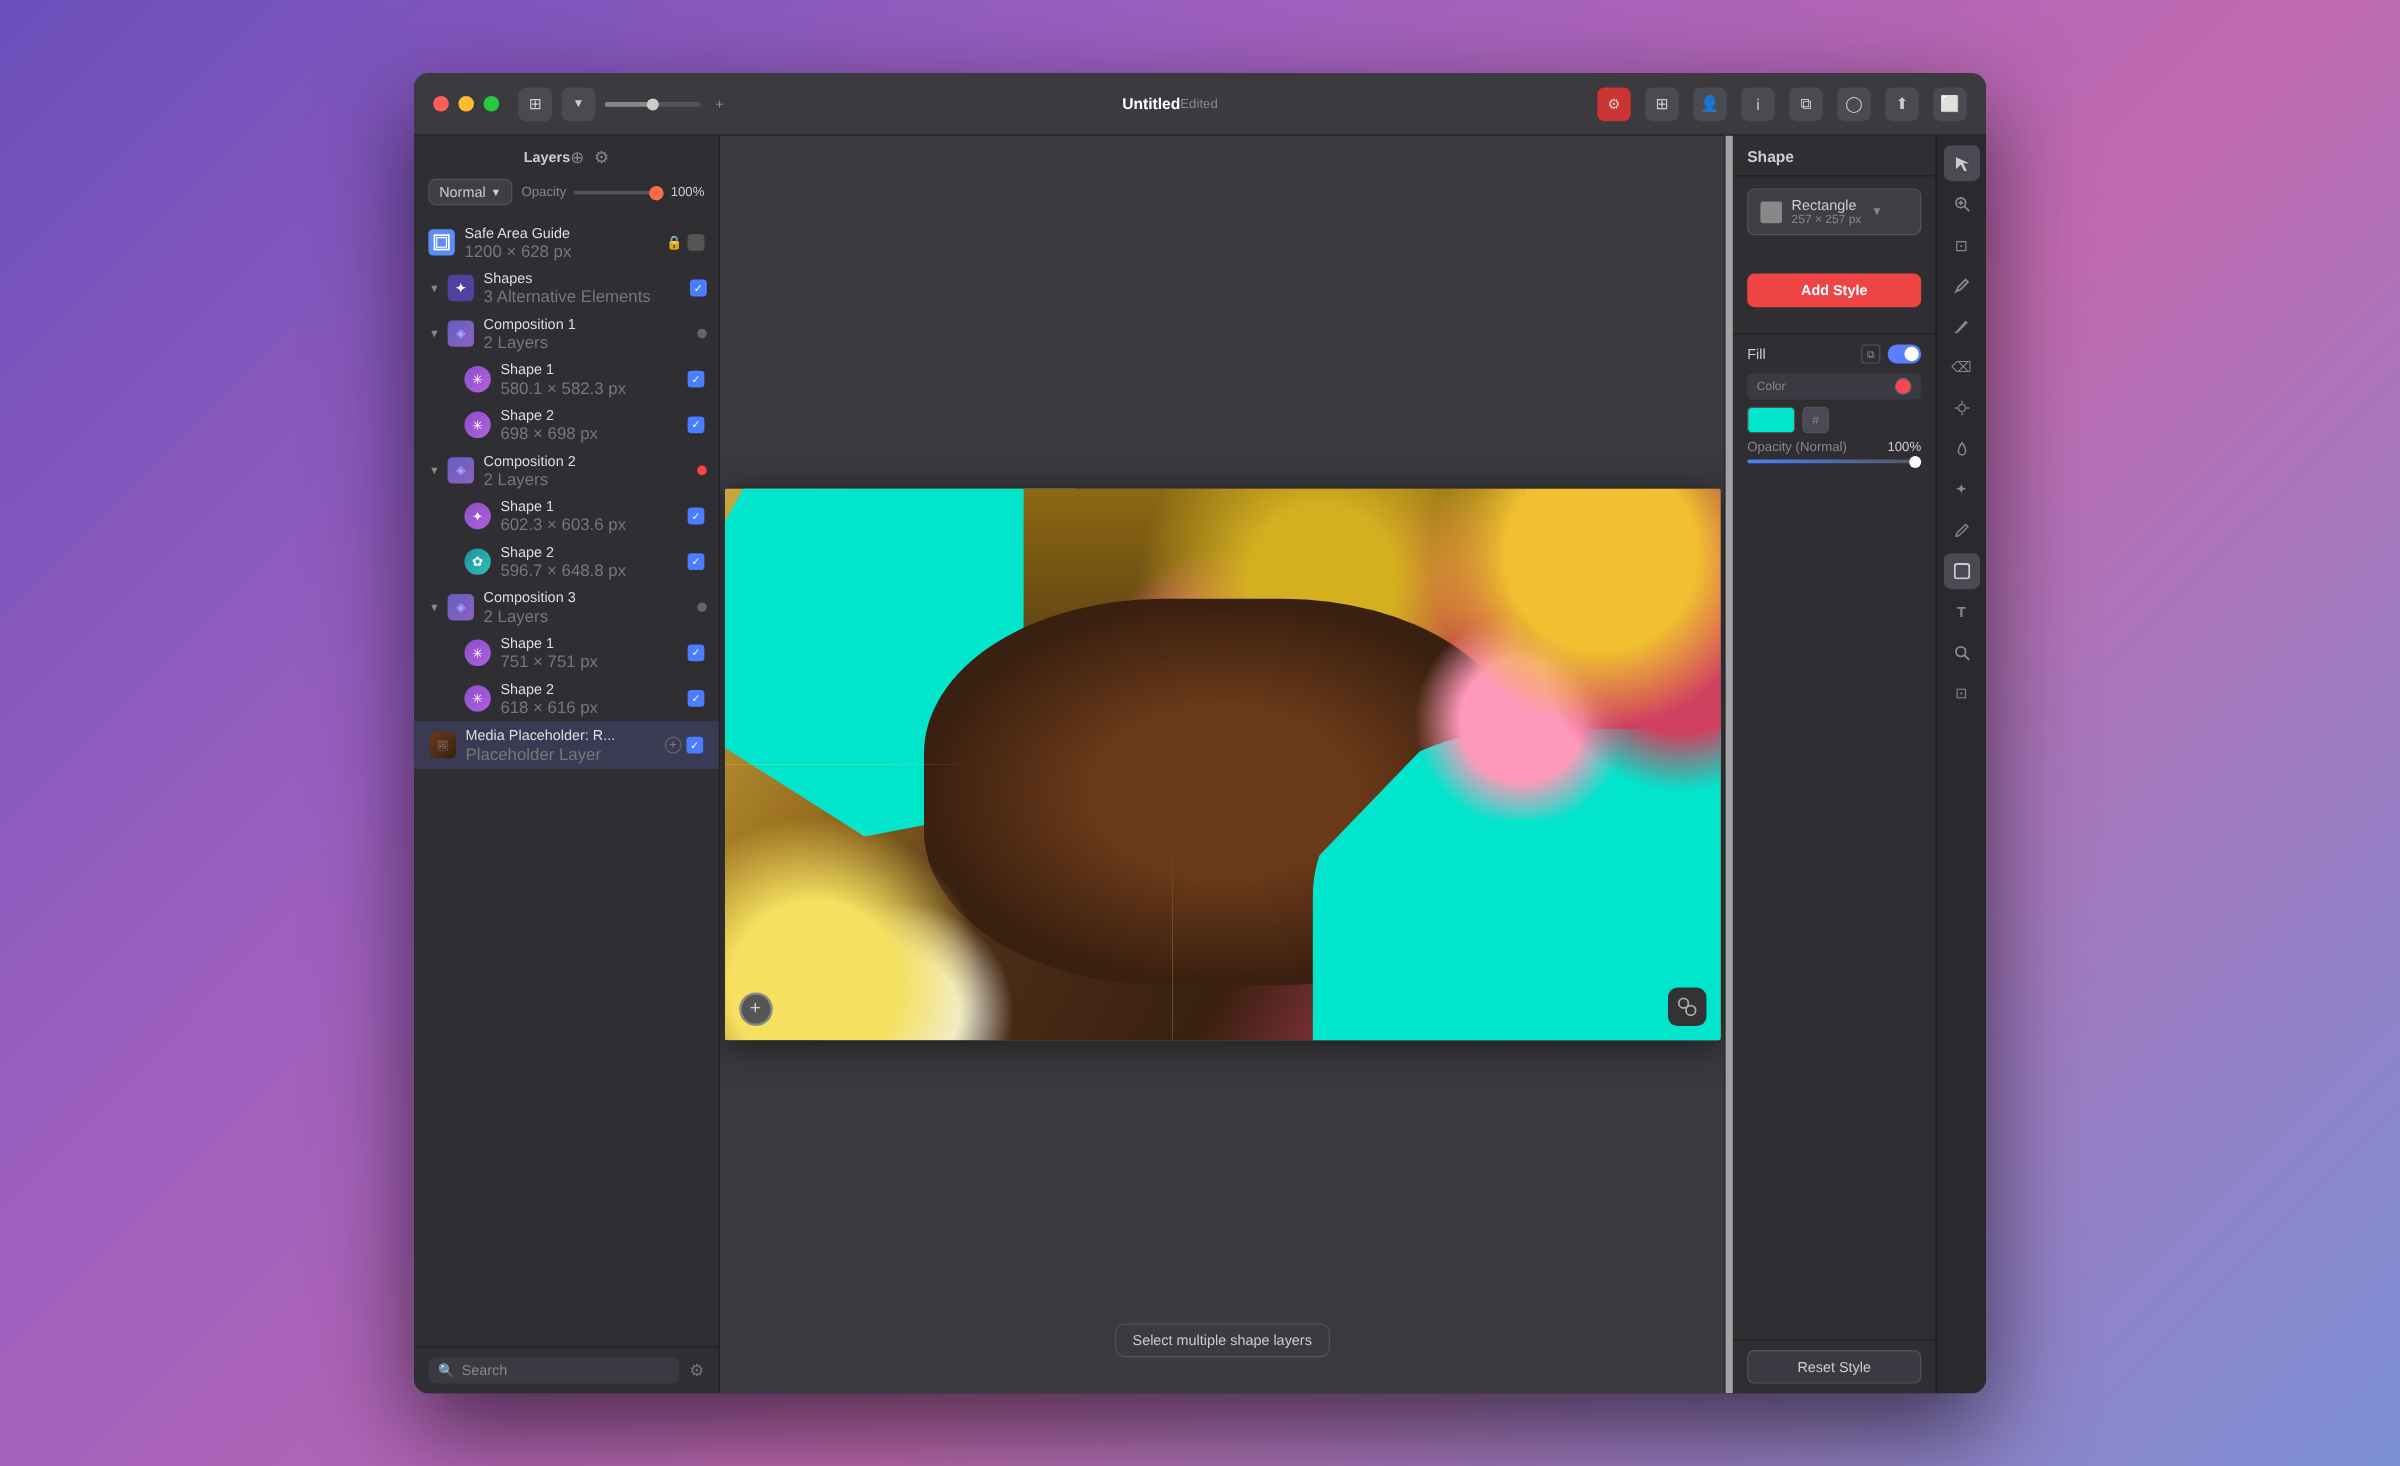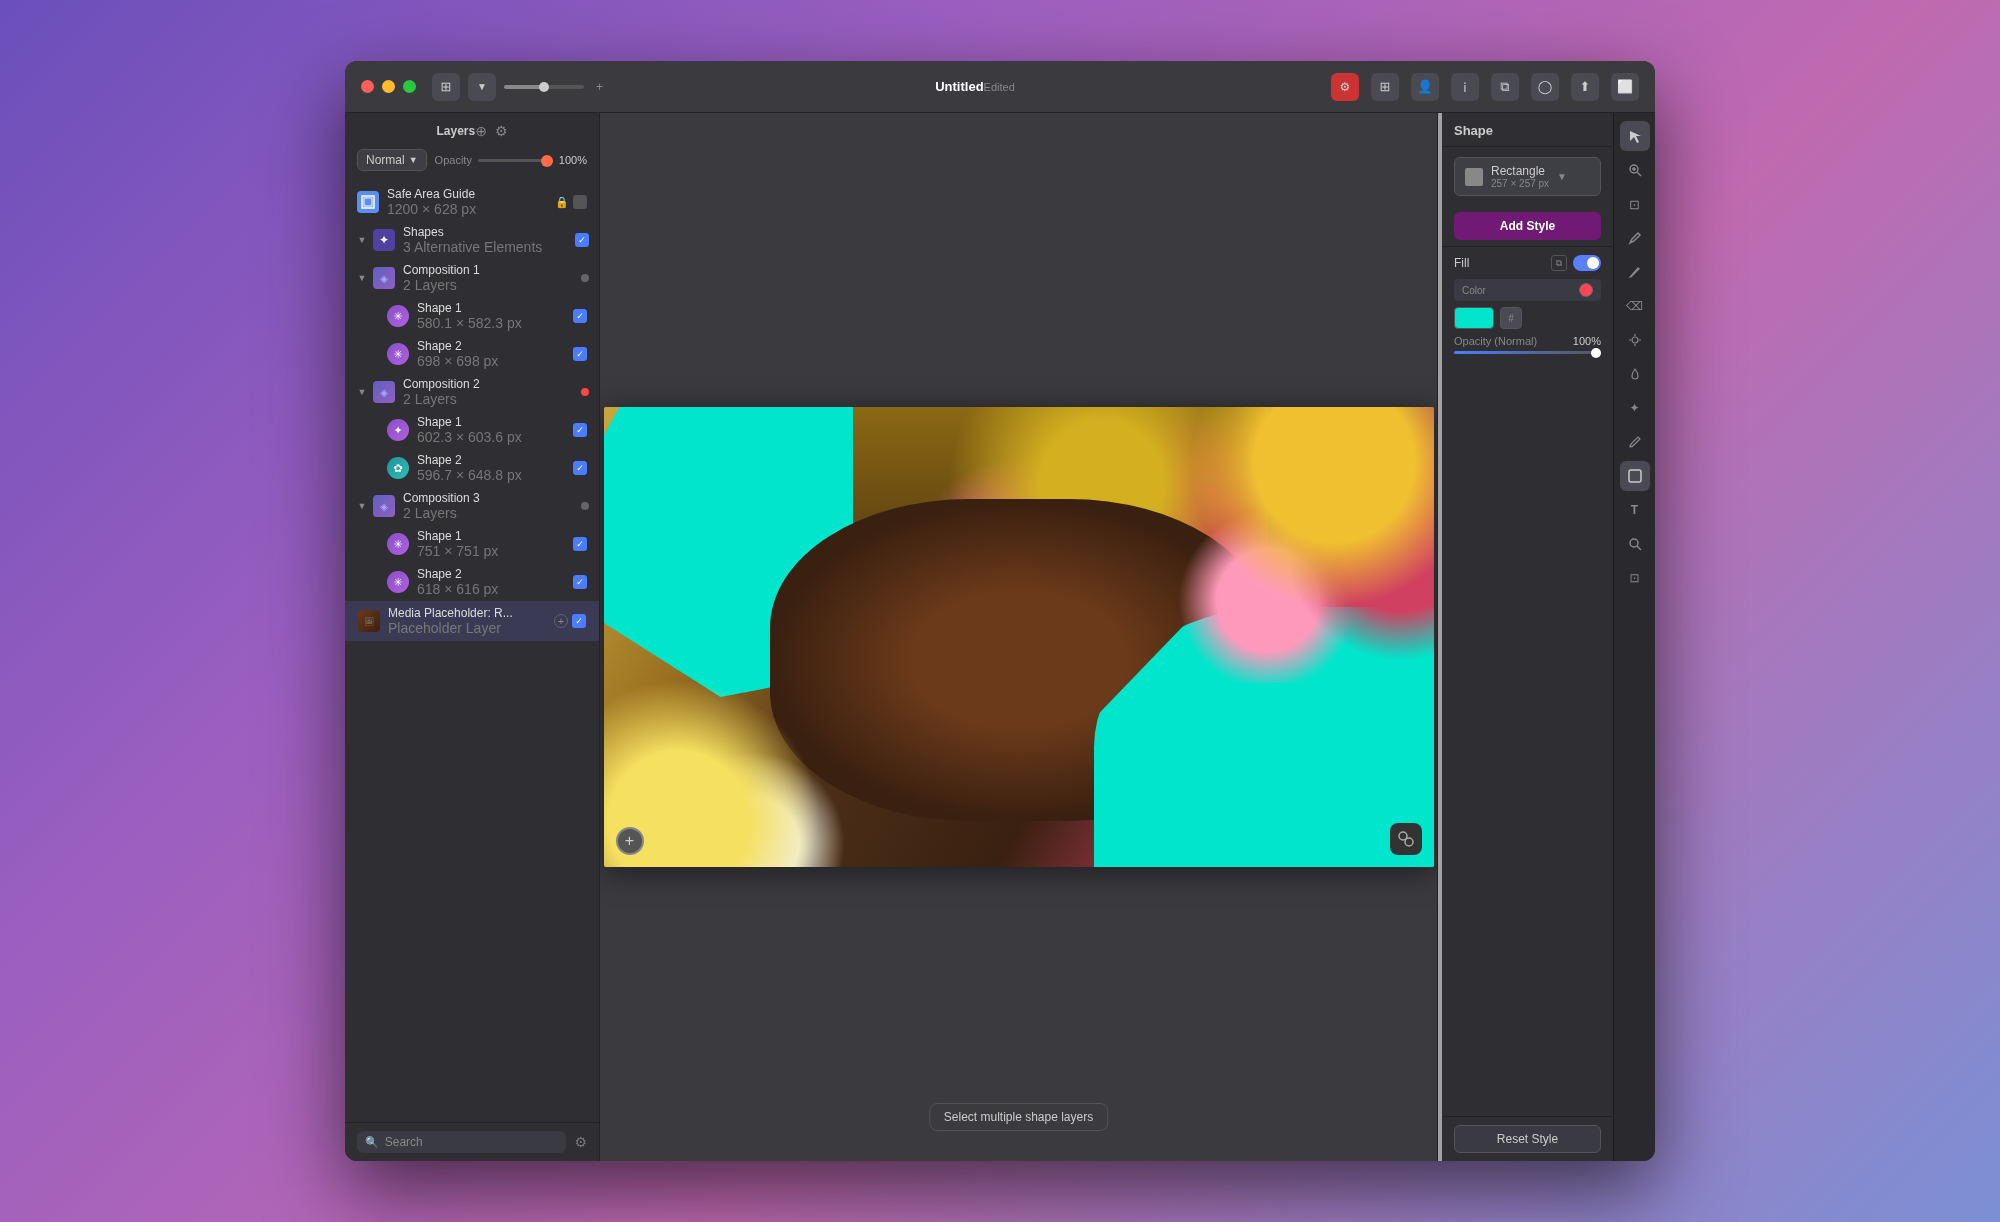--- a/index.html
+++ b/index.html
@@ -361,21 +361,21 @@
       justify-content: center;
       cursor: pointer;
       color: #888;
       font-size: 14px;
     }
     .tool-btn.active { background: #4a4a55; color: #ccc; }
     
     .props-panel {
       width: 175px;
       background: #2e2e33;
-      border-left: 4px solid #a3a3a3;
+      border-left: 6px solid #a3a3a3;
       display: flex;
       flex-direction: column;
       flex-shrink: 0;
       overflow-y: auto;
     }
     .props-panel::-webkit-scrollbar { width: 4px; }
     .props-panel::-webkit-scrollbar-thumb { background: #555; border-radius: 2px; }
     .props-header {
       padding: 10px 12px 8px;
       border-bottom: 1px solid #222;
@@ -400,22 +400,22 @@
       width: 18px;
       height: 18px;
       background: #888;
       border-radius: 2px;
       flex-shrink: 0;
     }
     .shape-name { color: #ccc; font-size: 12px; flex: 1; }
     .shape-size { color: #888; font-size: 10px; }
     .chevron { color: #888; font-size: 10px; }
     .add-style-btn {
-      margin: 6px 12px;
-      background: #701a75;
+      margin: 22px 12px;
+      background: #ef4444;
       border-radius: 6px;
       padding: 7px;
       text-align: center;
       color: white;
       font-size: 12px;
       font-weight: 600;
       cursor: pointer;
     }
     .prop-section {
       padding: 8px 12px;

